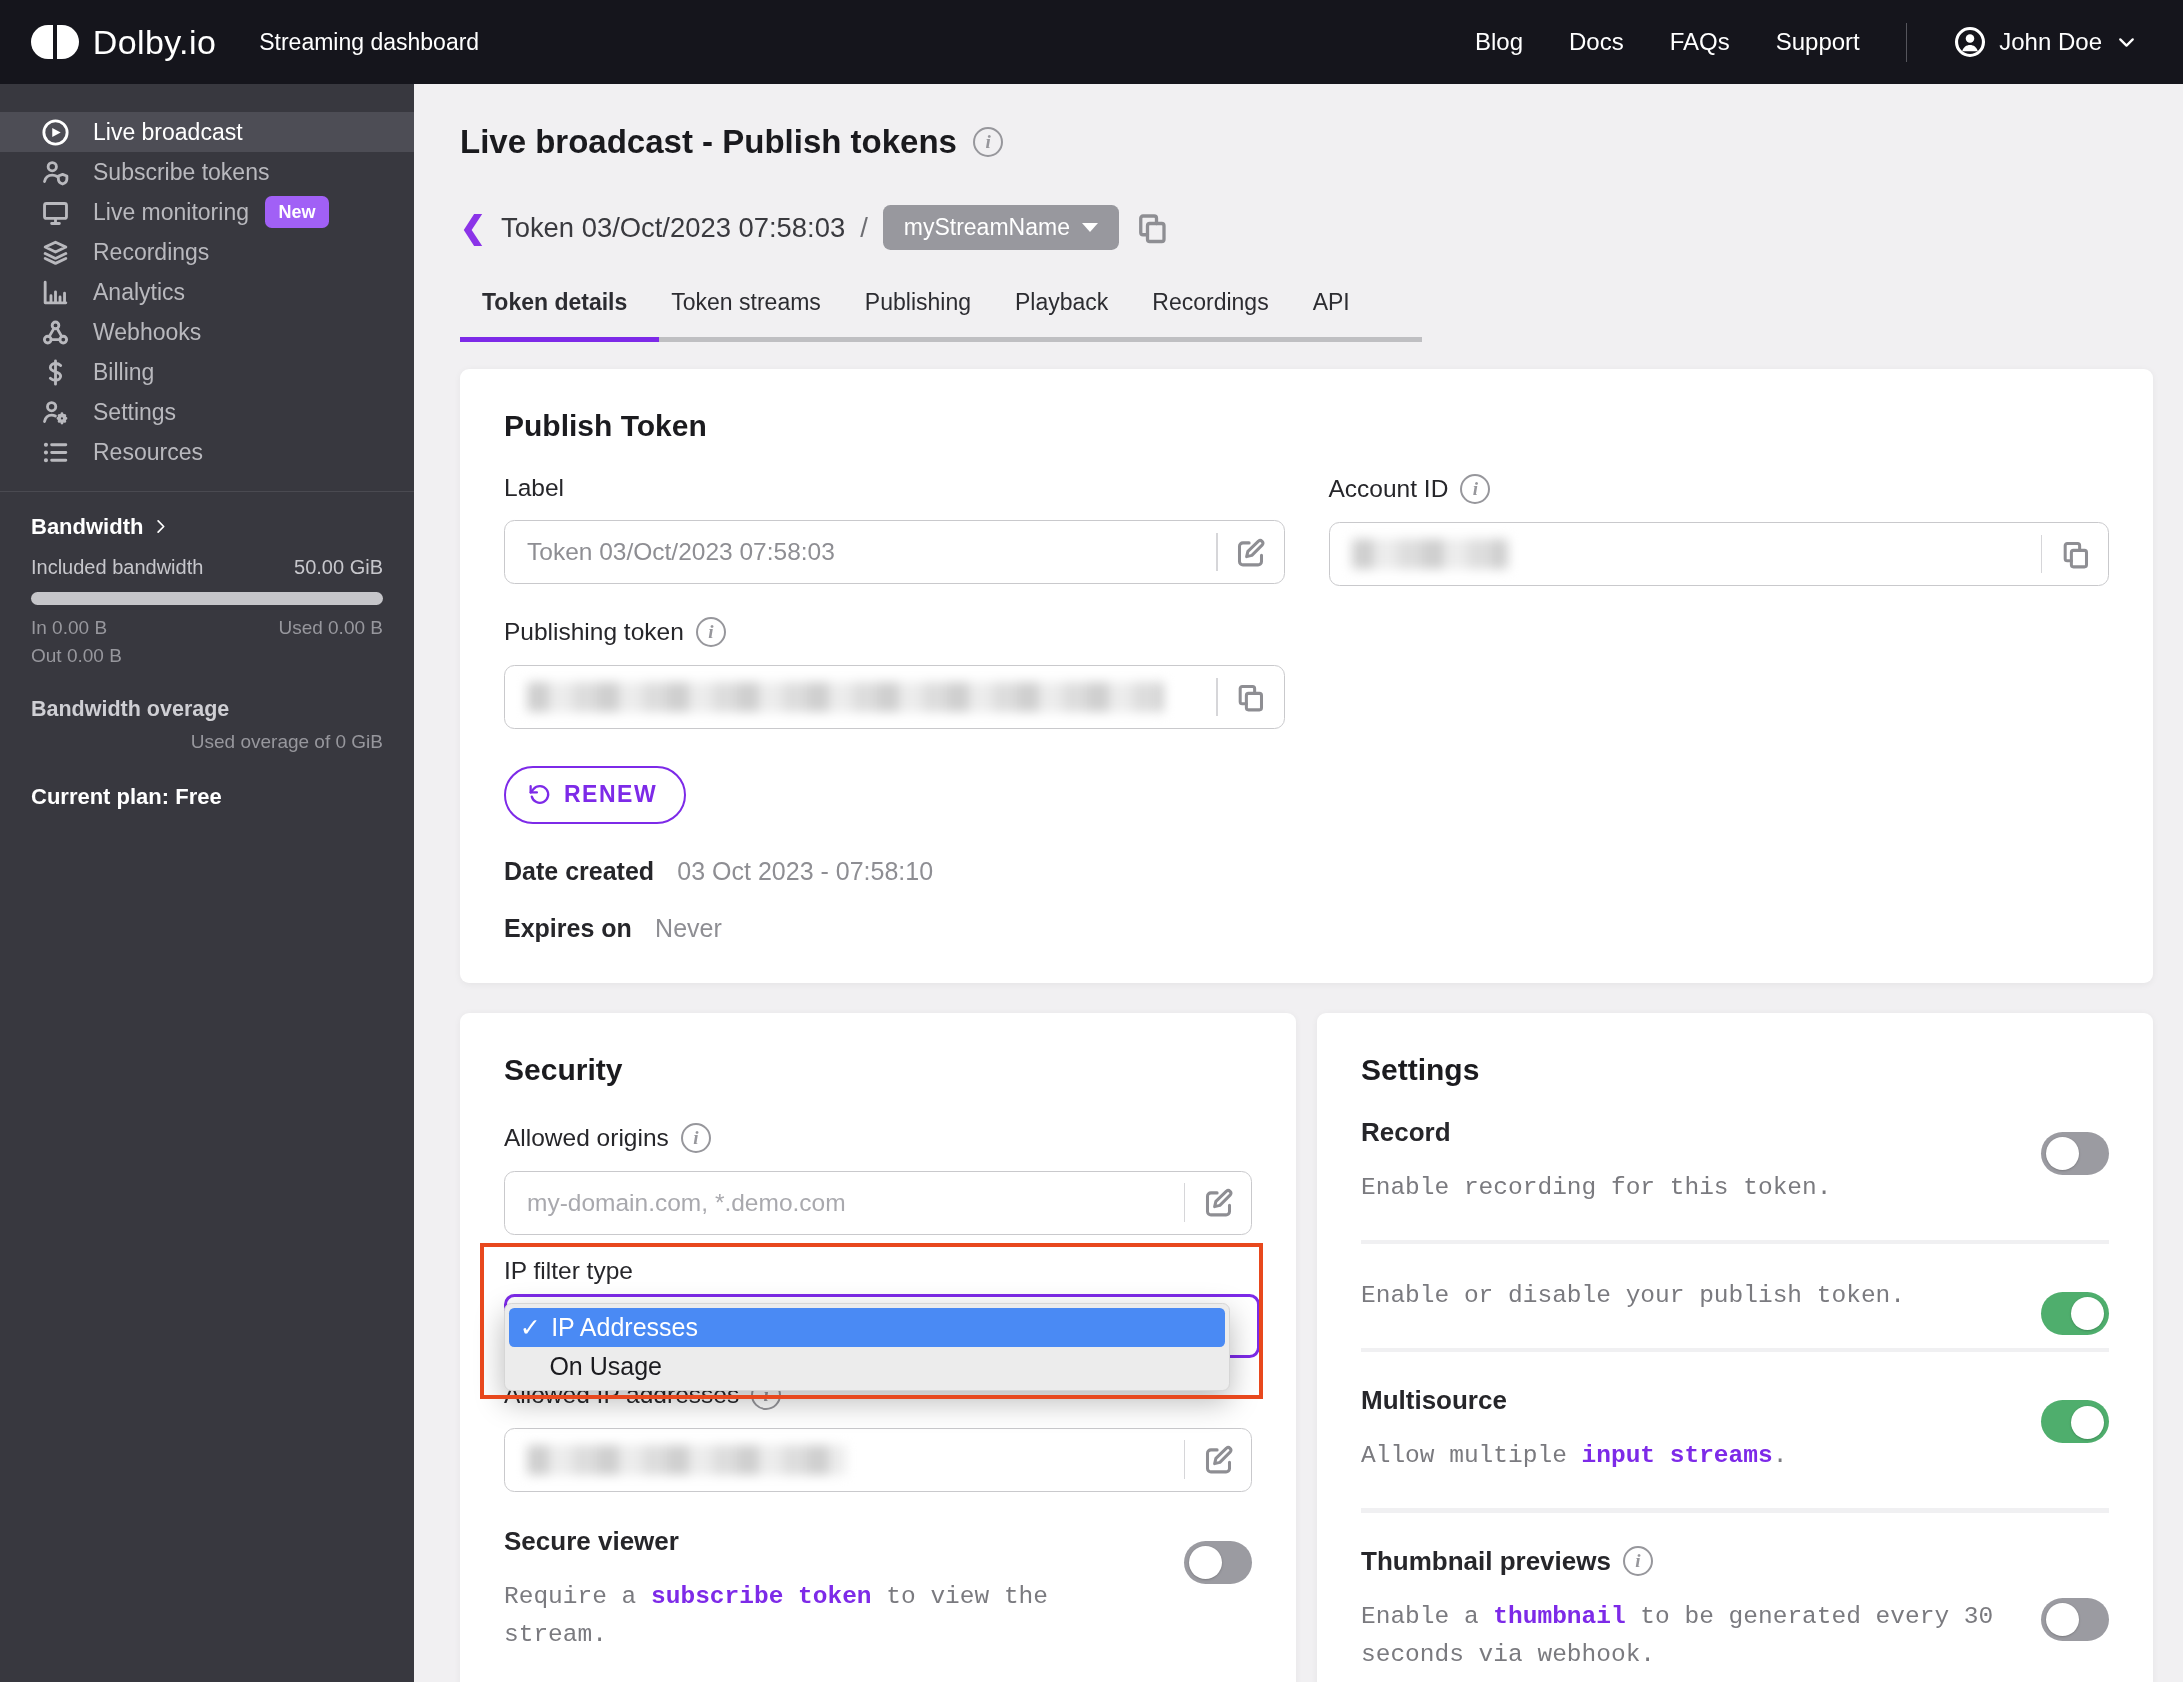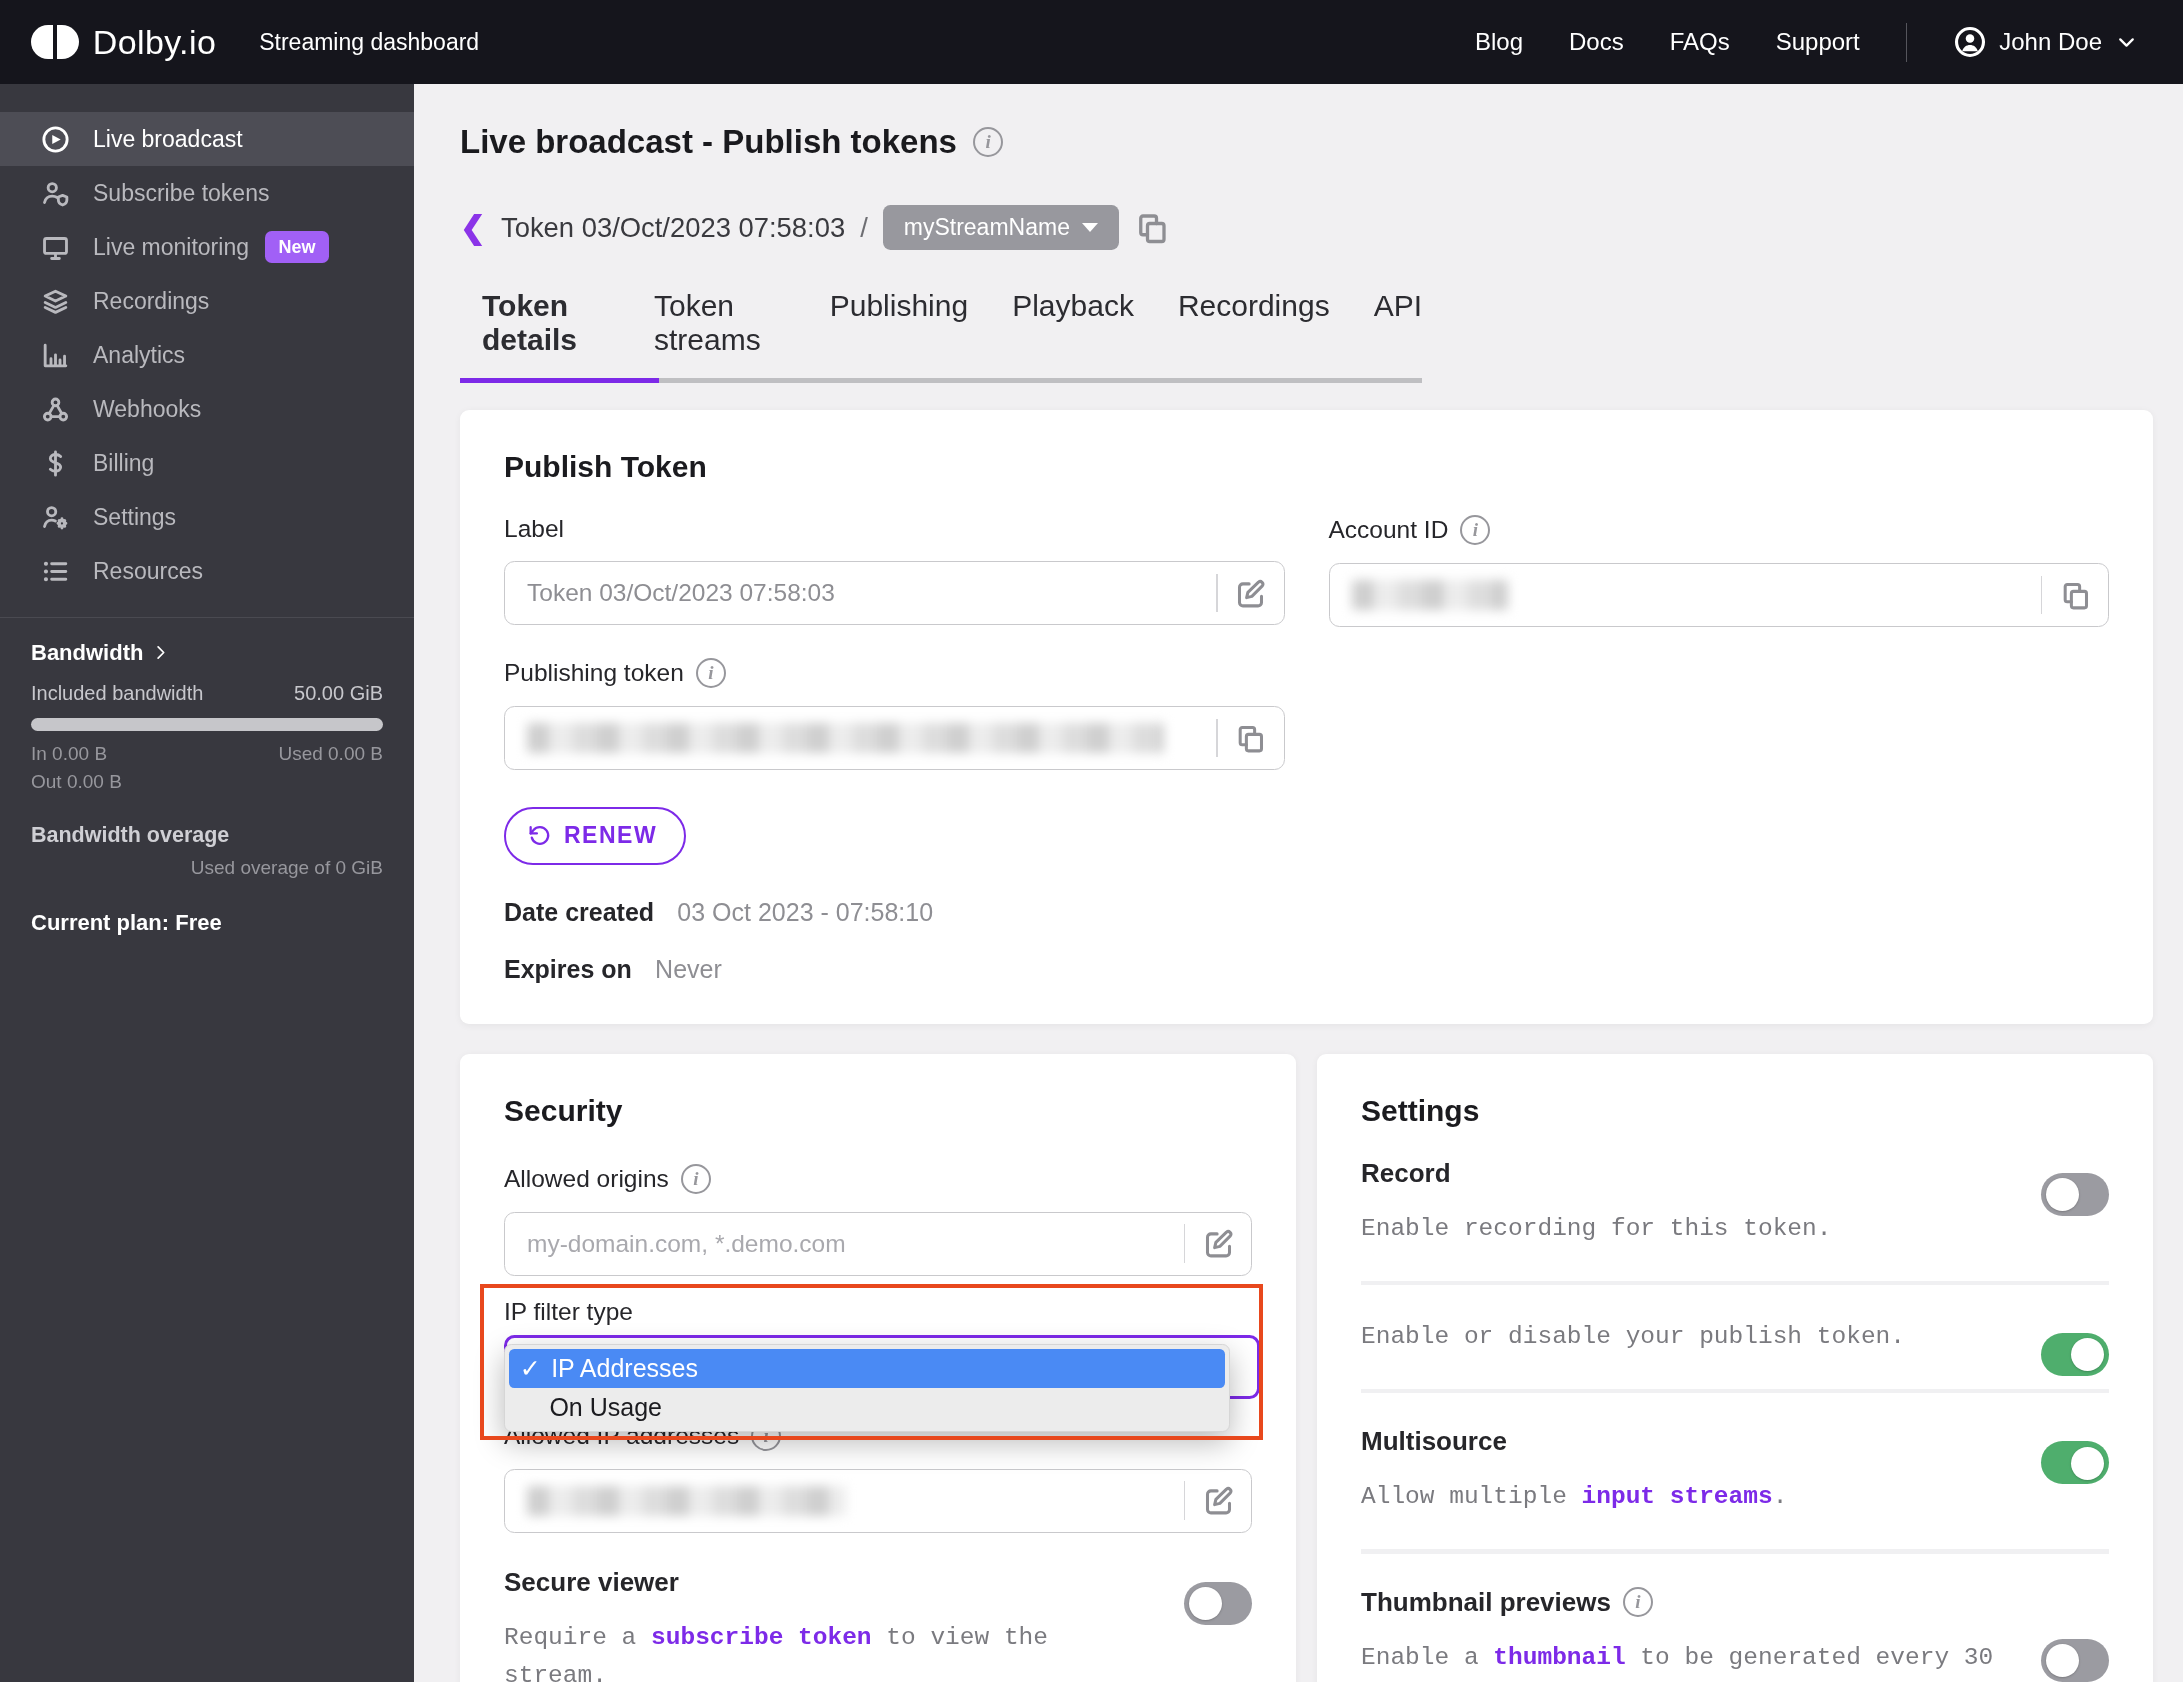--- a/index.html
+++ b/index.html
@@ -14,21 +14,21 @@
   .brand-name { color:#fff; font-size:34px; font-weight:500; letter-spacing:0.4px; }
   .product { color:#fff; font-size:23px; font-weight:400; margin-left:43px; }
   .topnav { margin-left:auto; display:flex; align-items:center; gap:46px; margin-right:44px; }
   .topnav a { color:#fff; font-size:24px; text-decoration:none; }
   .topdiv { width:1.5px; height:39px; background:#55555c; }
   .usermenu { display:flex; align-items:center; gap:12px; color:#fff; font-size:24px; }
 
   
   .sidebar { position:absolute; left:0; top:84px; width:414px; height:1599px; background:#38383f; color:#b9b9be; }
   .side-list { list-style:none; padding-top:28px; }
-  .side-item { height:54px; display:flex; align-items:center; padding-left:40px; font-size:23px; cursor:pointer; }
+  .side-item { height:40px; display:flex; align-items:center; padding-left:40px; font-size:23px; cursor:pointer; }
   .side-item svg { width:31px; height:31px; margin-right:22px; flex:0 0 31px; }
   .side-item.active { background:#4d4d55; color:#fff; }
   .badge-new { background:#a160f6; color:#fff; font-size:18px; font-weight:600; padding:5.2px 13.3px; border-radius:6.7px; margin-left:16.3px; }
   .side-sep { height:0.7px; background:#4a4a51; margin:19px 0 22px 0; }
   .bw { padding:0 31px; }
   .bw-title { color:#fff; font-size:22px; font-weight:700; display:flex; align-items:center; gap:7.4px; }
   .bw-row { display:flex; justify-content:space-between; font-size:20px; color:#c7c7cc; margin-top:16.3px; }
   .bw-bar { height:12.6px; border-radius:6.7px; background:#c6c6ca; margin:13.3px 0 12px 0; }
   .bw-sub { display:flex; justify-content:space-between; font-size:19px; color:#97979d; }
   .bw-sub2 { font-size:19px; color:#97979d; margin-top:6px; }
@@ -46,21 +46,21 @@
     align-items:center; justify-content:center; font-size:19px; font-family:"Liberation Serif",serif; font-style:italic; font-weight:700; flex:0 0 30px; }
   .crumb { display:flex; align-items:center; margin-top:44px; gap:15px; }
   .crumb-back { color:#8b34e8; font-size:31px; font-weight:700; cursor:pointer; line-height:1; }
   .crumb-text { font-size:27.4px; color:#3a3a3f; }
   .crumb-sep { font-size:27.4px; color:#6e6e73; }
   .stream-pill { background:#98989e; color:#fff; border-radius:7.4px; padding:9px 21px; font-size:23px; display:flex; align-items:center; gap:12px; cursor:pointer; }
   .caret-dn { width:0; height:0; border-left:8.2px solid transparent; border-right:8.2px solid transparent; border-top:9.6px solid #fff; }
   .icon-btn { background:none; border:none; cursor:pointer; color:#8e8e93; display:inline-flex; padding:0; }
 
   .tabbar { position:relative; margin-top:39px; width:962px; border-bottom:5.2px solid #bfbfc2; display:flex; gap:44px; padding-left:22px; }
-  .tab { font-size:30px; color:#2c2c31; padding-bottom:21px; cursor:pointer; }
+  .tab { font-size:23px; color:#2c2c31; padding-bottom:21px; cursor:pointer;text-align:center; }
   .tab.active { font-weight:700; }
   .tabbar::after { content:""; position:absolute; left:0; bottom:-5.2px; width:199px; height:5.2px; background:#7d2ae8; }
 
   .card { background:#fff; border-radius:9px; box-shadow:0 1.5px 7.4px rgba(0,0,0,.05); }
   .card h2 { font-size:30px; font-weight:600; color:#1b1b1f; }
 
   .pt-card { width:1693px; margin-top:27px; padding:40px 44px 21px 44px; }
   .grid2 { display:grid; grid-template-columns:1fr 1fr; column-gap:44px; }
   .f-label { display:flex; align-items:center; gap:12px; font-size:24.5px; color:#26262a; margin:31px 0 18px 0; }
   .inputbox { height:64px; border:1.5px solid #c9c9cc; border-radius:10.4px; background:#fff; display:flex; align-items:center; padding:0 0 0 22px; }

